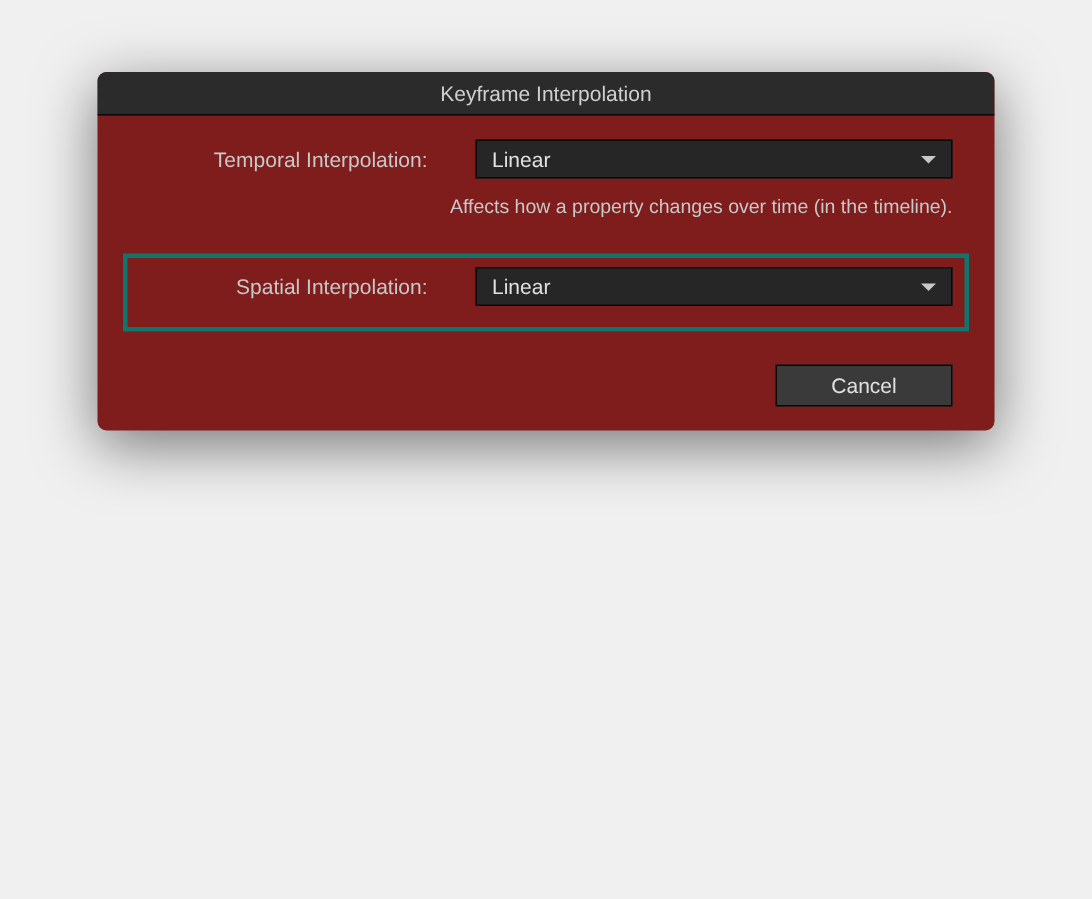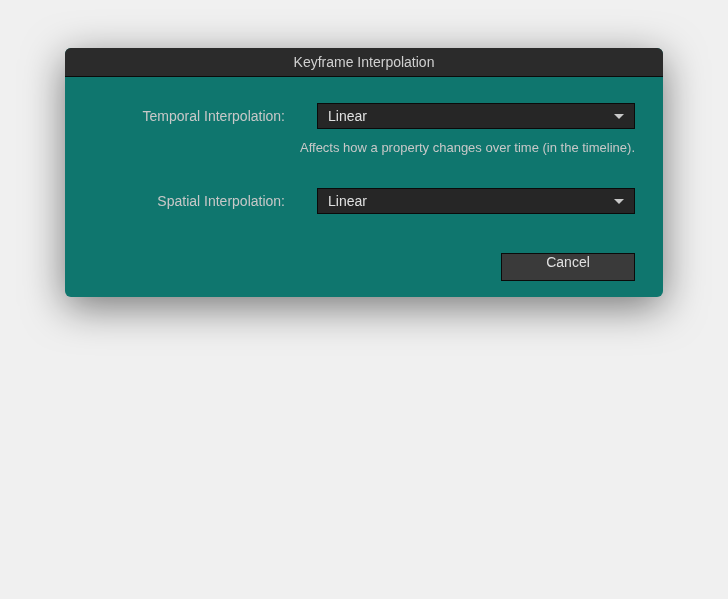--- a/index.html
+++ b/index.html
@@ -12,36 +12,36 @@
       height: 599px;
       background: #f0f0f0;
       font-family: -apple-system, BlinkMacSystemFont, "Helvetica Neue", Arial, sans-serif;
       display: flex;
       align-items: flex-start;
       justify-content: center;
       padding-top: 48px;
     }
     .dialog {
       width: 598px;
-      background: #0f766e;
+      background: #7f1d1d;
       border-radius: 6px;
       box-shadow: 0 10px 40px rgba(0,0,0,0.5);
       overflow: hidden;
     }
     .titlebar {
       background: #2b2b2b;
       text-align: center;
       padding: 6px 0;
       color: #d0d0d0;
       font-size: 14px;
       font-weight: 400;
       border-bottom: 1px solid #0a0a0a;
     }
     .content {
-      padding: 26px 28px 16px 28px;
+      padding: 16px 28px 16px 28px;
     }
     .field-group {
       margin-bottom: 22px;
     }
     .field-row {
       display: flex;
       align-items: center;
       margin-bottom: 6px;
     }
     .field-label {
@@ -90,24 +90,25 @@
     .highlighted .description {
       padding-right: 2px;
     }
     .button-row {
       display: flex;
       justify-content: flex-end;
       gap: 10px;
       margin-top: 18px;
     }
     .btn {
-      width: 134px;
+      width: 118px;
       height: 28px;
       font-size: 14px;
       display: flex;
+      align-items: center;
       justify-content: center;
       cursor: pointer;
       border: 1px solid #0a0a0a;
     }
     .btn-cancel {
       background: #3a3a3a;
       color: #e0e0e0;
     }
     .btn-ok {
       background: #1f7aa8;

